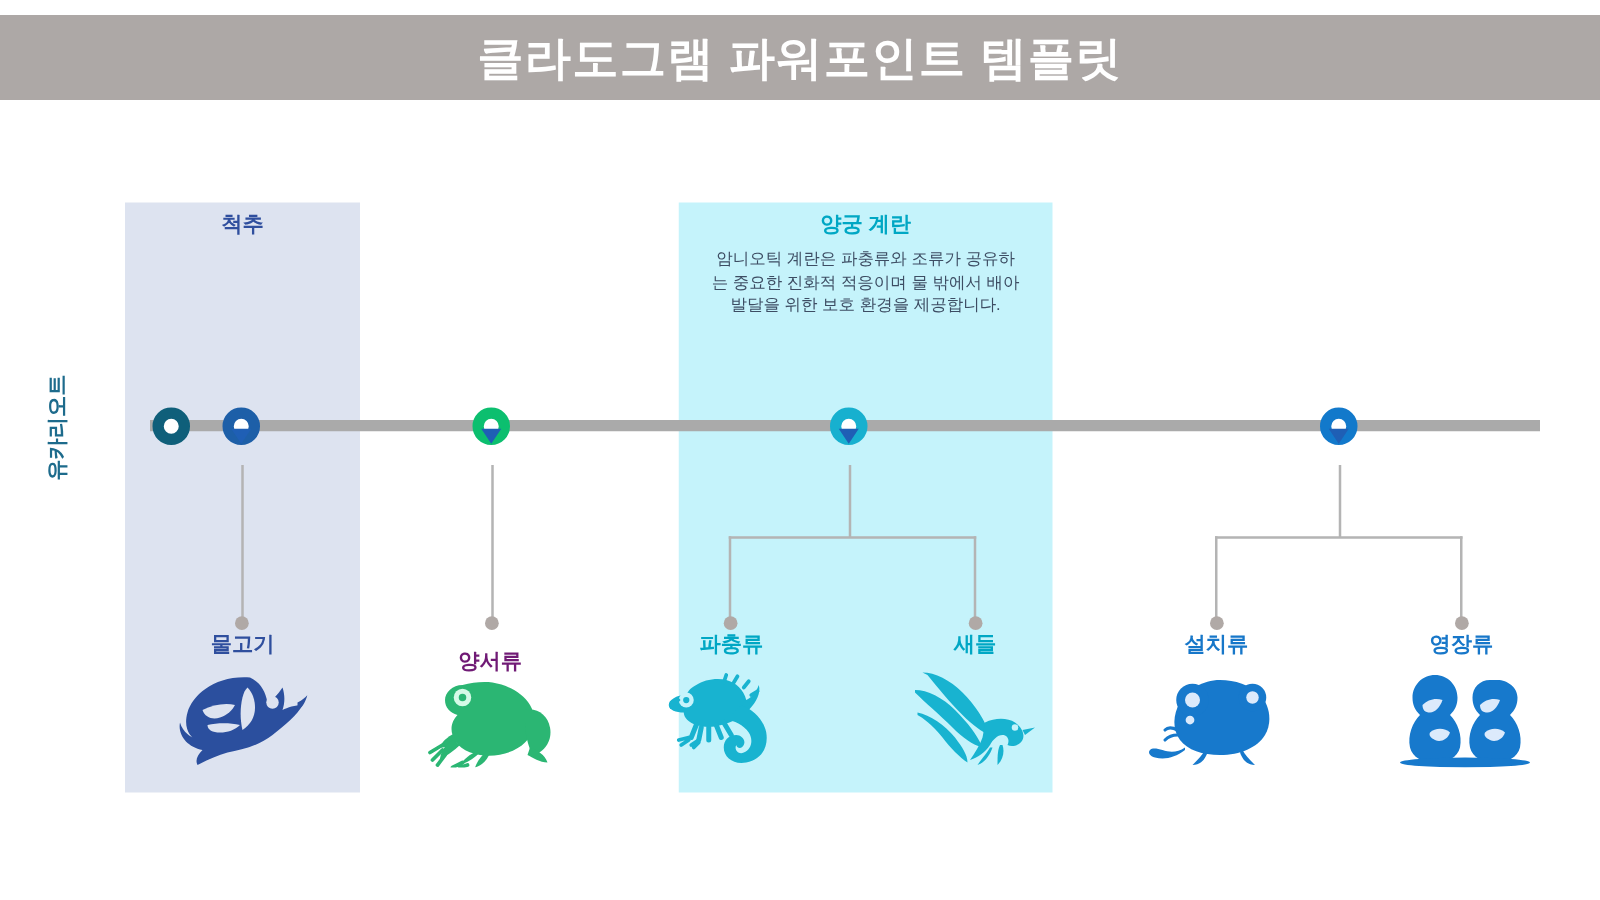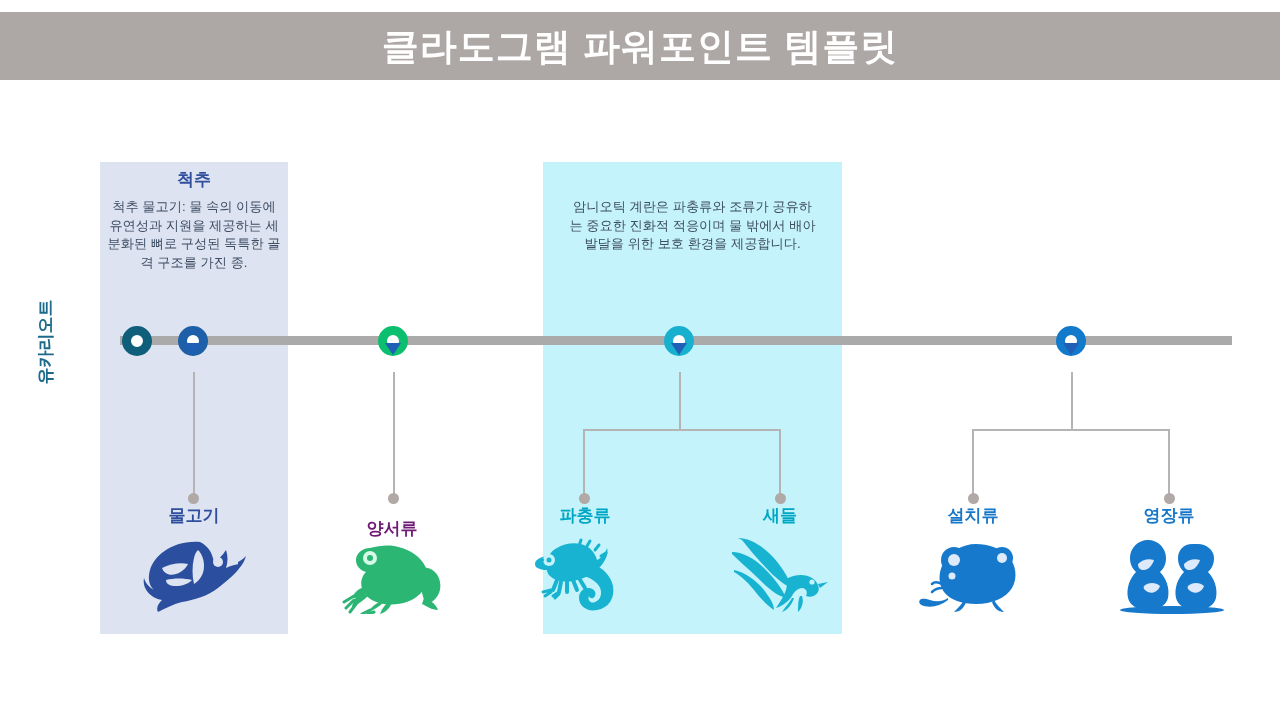--- a/index.html
+++ b/index.html
@@ -92,25 +92,25 @@
 <div id="slide">
 
   <div class="title-bar">
     <div class="title-text">클라도그램 파워포인트 템플릿</div>
   </div>
 
   <div class="axis-label">유카리오트</div>
 
   <div class="panel" style="left:100px; width:188px; background:#dde3f0;">
     <div class="panel-title" style="color:#2f4f9e;">척추</div>
-    <div class="panel-body">척추 물고기: 물 속의 이동에 유연성과 지원을 제공하는 세분화된 뼈로 구성된 독특한 골격 구조를 가진 종.</div>
   </div>
 
 
   <div class="panel" style="left:543px; width:299px; background:#c5f3fb;">
+    <div class="panel-title" style="color:#00a7c4;">양궁 계란</div>
     <div class="panel-body" style="left:24px; width:251px;">암니오틱 계란은 파충류와 조류가 공유하는 중요한 진화적 적응이며 물 밖에서 배아 발달을 위한 보호 환경을 제공합니다.</div>
   </div>
 
 
   <div class="timeline"></div>
 
   <div class="node no-tail" style="left:122px; top:326px; border-color:#0f5f7a;"></div>
 
   <div class="node" style="left:178px; top:326px; border-color:#1d5fa8;"></div>
 

